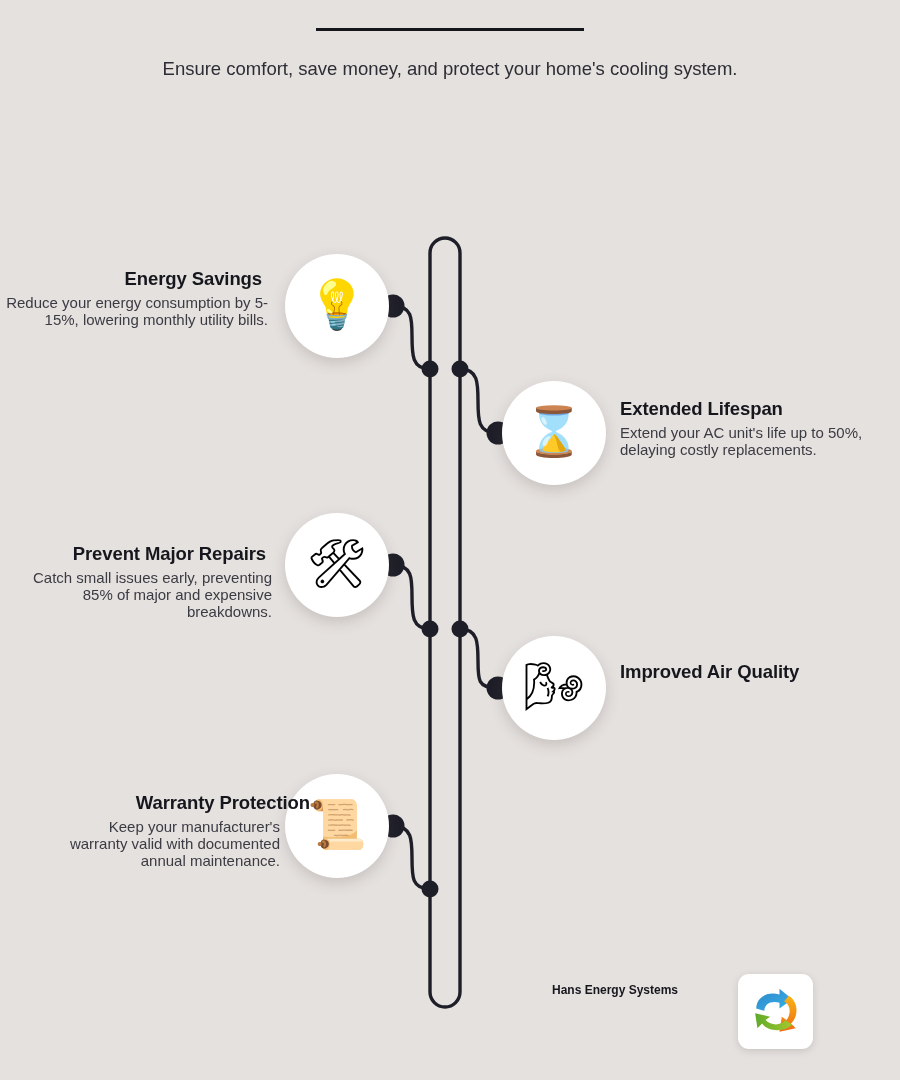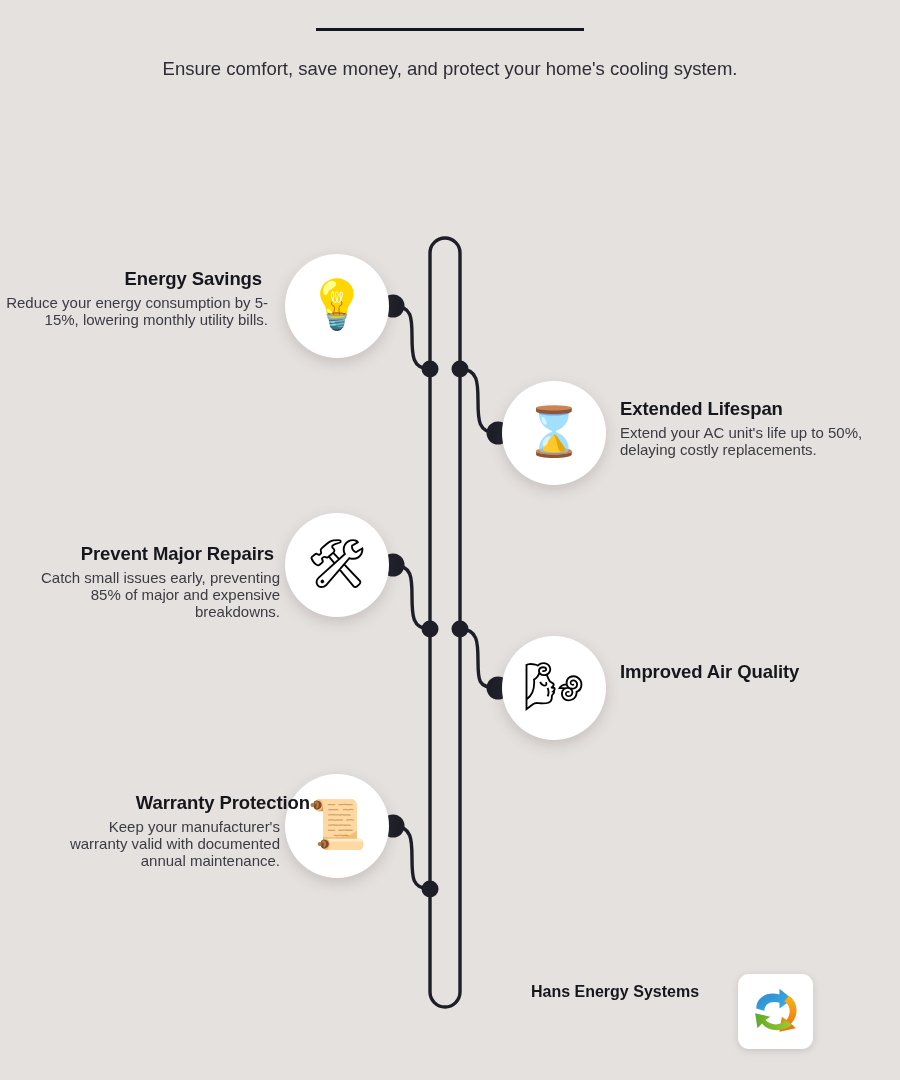--- a/index.html
+++ b/index.html
@@ -63,21 +63,21 @@
     line-height:1.12;
   }
 
   
   .txt.right .b-title { width:262px; }
   .txt.left  .b-title { width:262px; }
 
   
   .footer { position:absolute; left:500px; top:975px; width:360px; height:75px; }
   .footer-text { position:absolute; left:0; top:8px; width:230px; text-align:center; }
-  .brand { font-size:16px; font-weight:800; color:#16161d; }
+  .brand { font-size:12px; font-weight:800; color:#16161d; }
   .site  { margin-top:8px; font-size:15px; font-weight:400; color:#2f2f37; }
   .logo-box {
     position:absolute; left:238px; top:-1px;
     width:75px; height:75px;
     background:#ffffff; border-radius:11px;
     box-shadow:0 2px 7px rgba(90,80,75,0.20);
     display:flex; align-items:center; justify-content:center;
   }
 </style>
 </head>
@@ -139,21 +139,21 @@
     <div class="txt left" style="left:620px; top:398px; width:268px;">
       <div class="b-title">Extended Lifespan</div>
       <div class="b-desc">Extend your AC unit's life up to 50%, delaying costly replacements.</div>
     </div>
   </div>
 
   <div class="row" style="top:0">
     <div class="icon-circle" style="left:285px; top:513px;">
       <span class="glyph">🛠</span>
     </div>
-    <div class="txt right" style="left:12px; top:543px; width:268px;">
+    <div class="txt right" style="left:4px; top:543px; width:268px;">
       <div class="b-title">Prevent Major Repairs</div>
       <div class="b-desc">Catch small issues early, preventing 85% of major and expensive breakdowns.</div>
     </div>
   </div>
 
   <div class="row" style="top:0">
     <div class="icon-circle" style="left:502px; top:636px;">
       <span class="glyph">🌬</span>
     </div>
     <div class="txt left" style="left:620px; top:661px; width:268px;">

